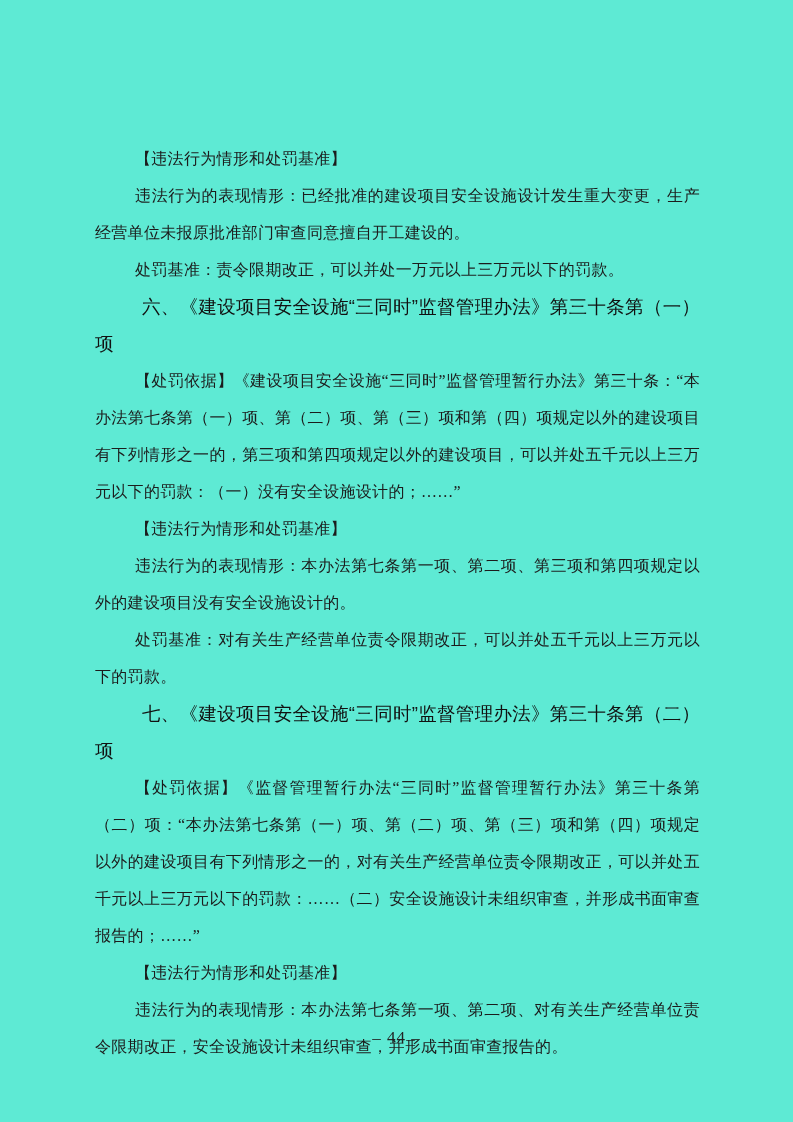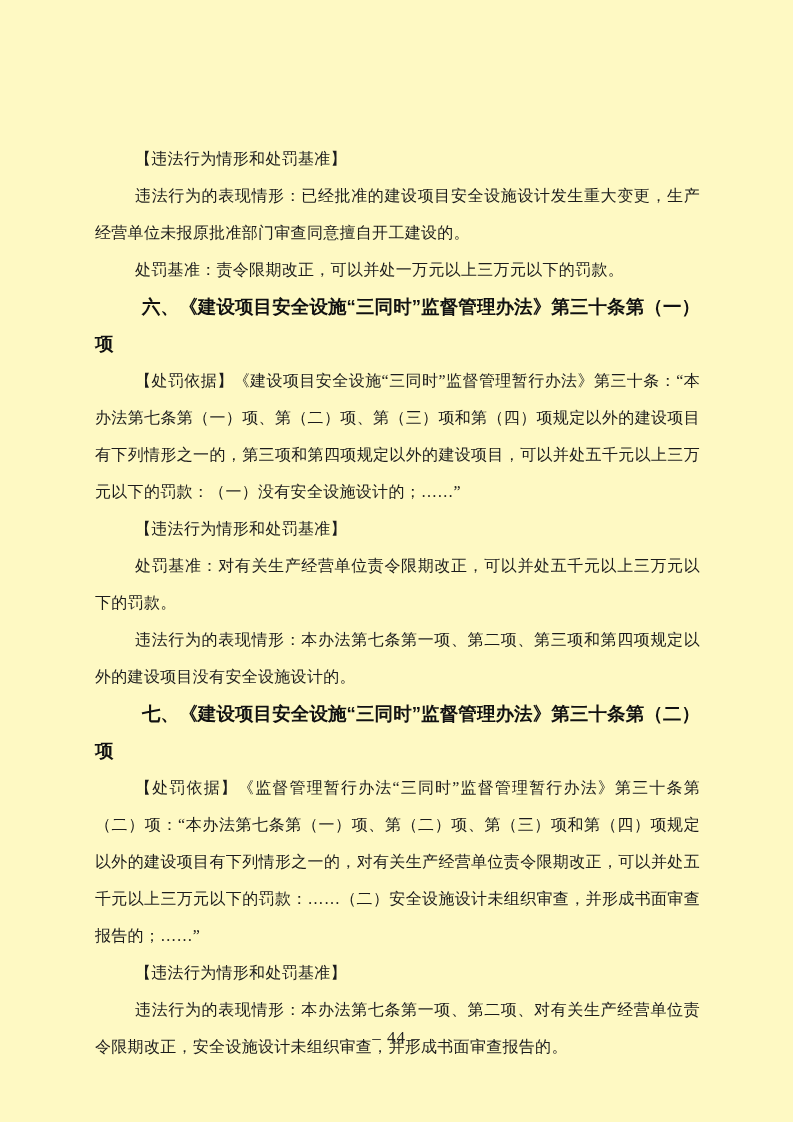--- a/index.html
+++ b/index.html
@@ -5,21 +5,21 @@
   * { box-sizing: border-box; }
   html, body {
     margin: 0;
     padding: 0;
     background: #ffffff;
   }
   .page {
     position: relative;
     width: 793px;
     height: 1122px;
-    background: #fef9c3;
+    background: #5eead4;
     overflow: hidden;
     font-family: "Liberation Serif", "DejaVu Serif", serif;
     color: #1c1c1c;
   }
   .content {
     position: absolute;
     left: 95px;
     top: 140px;
     width: 605px;
   }
@@ -28,21 +28,21 @@
     font-size: 16px;
     line-height: 37px;
     text-align: justify;
     text-indent: 40px;
     letter-spacing: 0.3px;
     color: #1c1c1c;
   }
   .heading {
     margin: 0;
     font-size: 18.5px;
-    font-weight: bold;
+    font-weight: normal;
     line-height: 37px;
     text-align: justify;
     text-indent: 47px;
     letter-spacing: 0;
     color: #111111;
     font-family: "Liberation Sans", "DejaVu Sans", sans-serif;
   }
   .footer {
     position: absolute;
     left: 0;
@@ -59,21 +59,21 @@
 <body>
 
 <div class="page">
   <div class="content">
     <p class="para">【违法行为情形和处罚基准】</p>
     <p class="para">违法行为的表现情形：已经批准的建设项目安全设施设计发生重大变更，生产经营单位未报原批准部门审查同意擅自开工建设的。</p>
     <p class="para">处罚基准：责令限期改正，可以并处一万元以上三万元以下的罚款。</p>
     <p class="heading">六、《建设项目安全设施“三同时”监督管理办法》第三十条第（一）项</p>
     <p class="para">【处罚依据】《建设项目安全设施“三同时”监督管理暂行办法》第三十条：“本办法第七条第（一）项、第（二）项、第（三）项和第（四）项规定以外的建设项目有下列情形之一的，第三项和第四项规定以外的建设项目，可以并处五千元以上三万元以下的罚款：（一）没有安全设施设计的；……”</p>
     <p class="para">【违法行为情形和处罚基准】</p>
+    <p class="para">违法行为的表现情形：本办法第七条第一项、第二项、第三项和第四项规定以外的建设项目没有安全设施设计的。</p>
     <p class="para">处罚基准：对有关生产经营单位责令限期改正，可以并处五千元以上三万元以下的罚款。</p>
-    <p class="para">违法行为的表现情形：本办法第七条第一项、第二项、第三项和第四项规定以外的建设项目没有安全设施设计的。</p>
     <p class="heading">七、《建设项目安全设施“三同时”监督管理办法》第三十条第（二）项</p>
     <p class="para">【处罚依据】《监督管理暂行办法“三同时”监督管理暂行办法》第三十条第（二）项：“本办法第七条第（一）项、第（二）项、第（三）项和第（四）项规定以外的建设项目有下列情形之一的，对有关生产经营单位责令限期改正，可以并处五千元以上三万元以下的罚款：……（二）安全设施设计未组织审查，并形成书面审查报告的；……”</p>
     <p class="para">【违法行为情形和处罚基准】</p>
     <p class="para">违法行为的表现情形：本办法第七条第一项、第二项、对有关生产经营单位责令限期改正，安全设施设计未组织审查，并形成书面审查报告的。</p>
   </div>
   <div class="footer">– 44 –</div>
 </div>
 
 </body></html>

